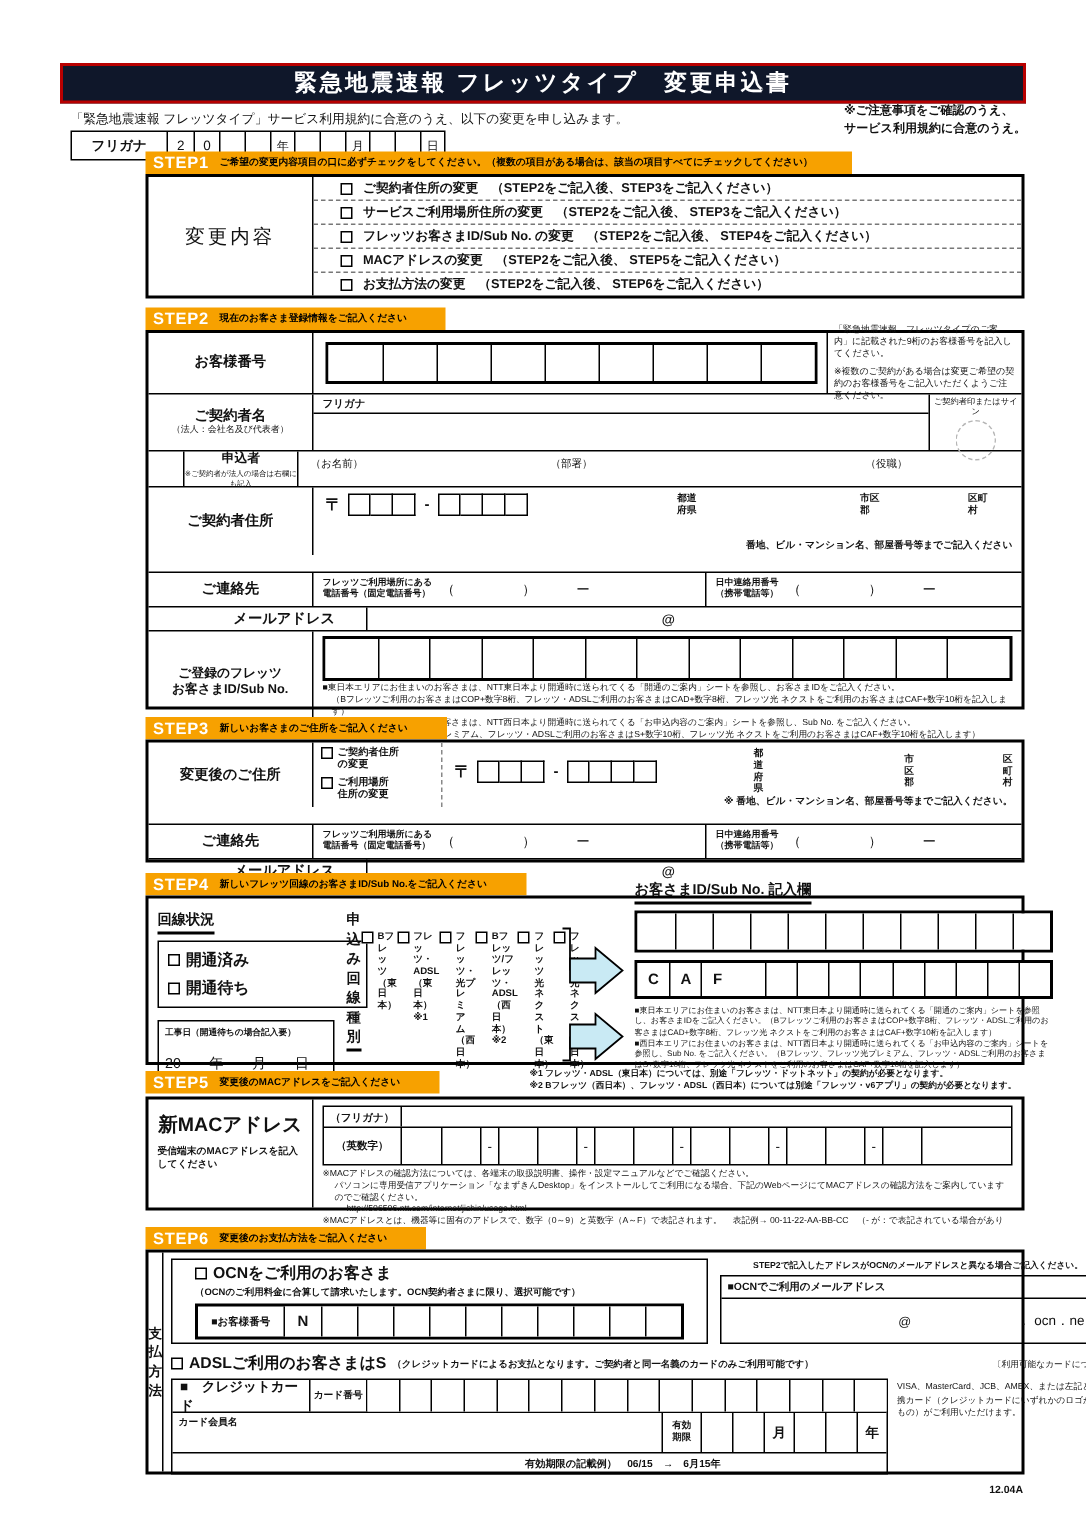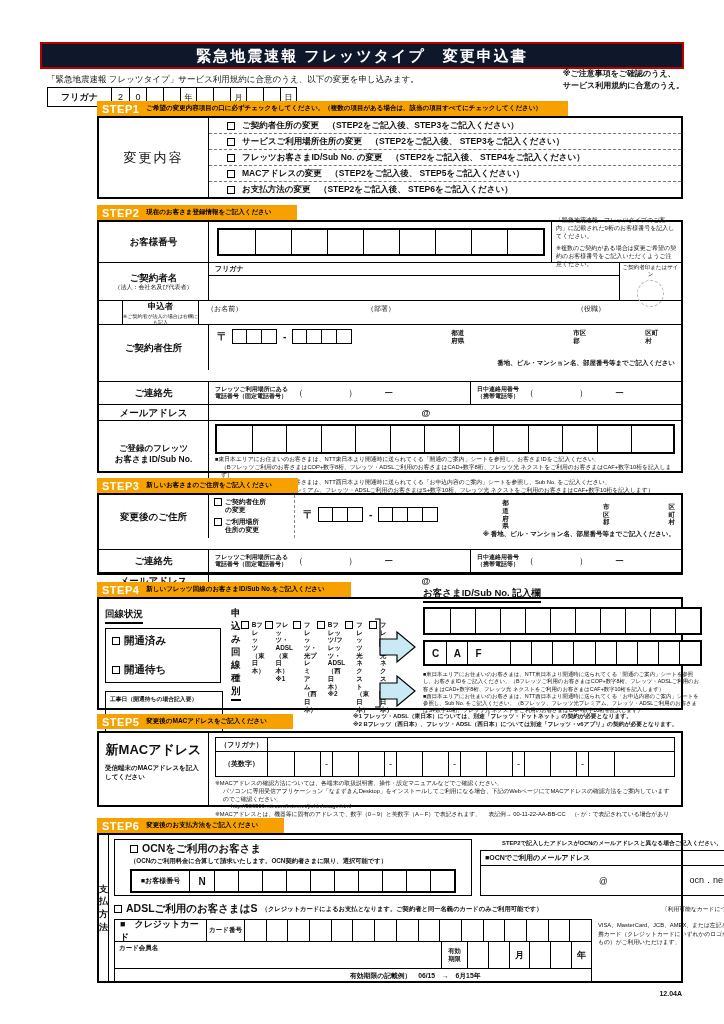--- a/index.html
+++ b/index.html
@@ -79,39 +79,39 @@
   .pgroup { display:flex; }
   .pgroup .pcell + .pcell { border-left:none; }
   .pdash { font-size:10px; font-weight:bold; margin:0 2px; }
   .geo { font-size:6.5px; line-height:1.2; font-weight:bold; }
   .addr-note { margin-top:auto; text-align:right; font-size:6.5px; font-weight:bold; }
   .row-contact { height:23px; font-size:7px;margin-top:11px; }
   .contact-half1 { flex:1.25; border-right:1px solid #000; display:flex; align-items:center; gap:6px; padding-left:6px; }
   .contact-half2 { flex:1; display:flex; align-items:center; gap:6px; padding-left:6px; }
   .phone-label { font-size:6px; line-height:1.25; font-weight:bold; }
   .phone-val { font-size:9px; }
-  .row-mail { height:16px; }
+  .row-mail { height:16px;padding-left:36px; }
   .mail-area { flex:1; display:flex; align-items:center; }
   .mail-at { margin-left:45%; font-size:9px; font-weight:bold; }
   .row-fletsid { height:66px; }
   .fletsid-area { flex:1; display:flex; flex-direction:column; padding:3px 6px 2px 6px; }
   .fletsid-strip .cell { width:34.5px; height:26px; }
   .fletsid-notes { margin-top:2px; font-size:5.8px; line-height:1.35; }
 
   
   .s3box { top:493px; height:82px; }
   .row-newaddr { height:43px; }
   .chk-col { width:86px; border-right:1px dashed #888; padding:3px 0 0 5px; display:flex; flex-direction:column; gap:4px; }
   .chk-item { display:flex; gap:3px; font-size:6.8px; font-weight:bold; line-height:1.2; }
 
   
   .s4box { top:597px; height:113px; display:flex; padding:4px 5px 3px 6px; gap:4px; }
   .s4col-h { font-size:9.5px; font-weight:bold; border-bottom:2px solid #000; display:inline-block; padding-bottom:1px; margin-bottom:4px; }
   .s4left { width:122px; flex:none; }
-  .status-box { border:1.5px solid #000; width:116px; padding:5px 6px; display:flex; flex-direction:column; gap:15px; }
+  .status-box { border:1.5px solid #000; width:140px; padding:5px 6px; display:flex; flex-direction:column; gap:5px; }
   .status-item { display:flex; align-items:center; gap:4px; font-size:10.5px; font-weight:bold; }
   .kouji-box { border:1.5px solid #000; width:118px; margin-top:8px; padding:3px 4px 4px; }
   .kouji-label { font-size:5.8px; font-weight:bold; }
   .kouji-date { font-size:9.5px; margin-top:10px; }
   .s4mid { width:138px; flex:none; padding-top:18px; display:flex; flex-direction:row; }
   .s4mid .chk-item { font-size:6.4px; margin-bottom:4.5px; }
   .s4mid .gap { height:14px; }
   .s4arrows { width:46px; flex:none; padding-top:14px; }
   .s4right { flex:1; display:flex; flex-direction:column; }
   .idstrip { border:2px solid #000; display:flex; margin-bottom:5px; }

